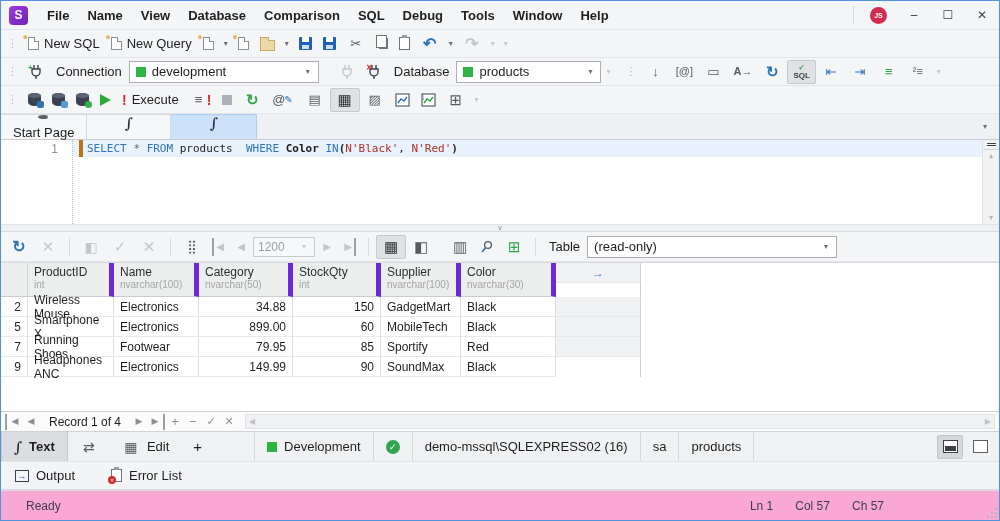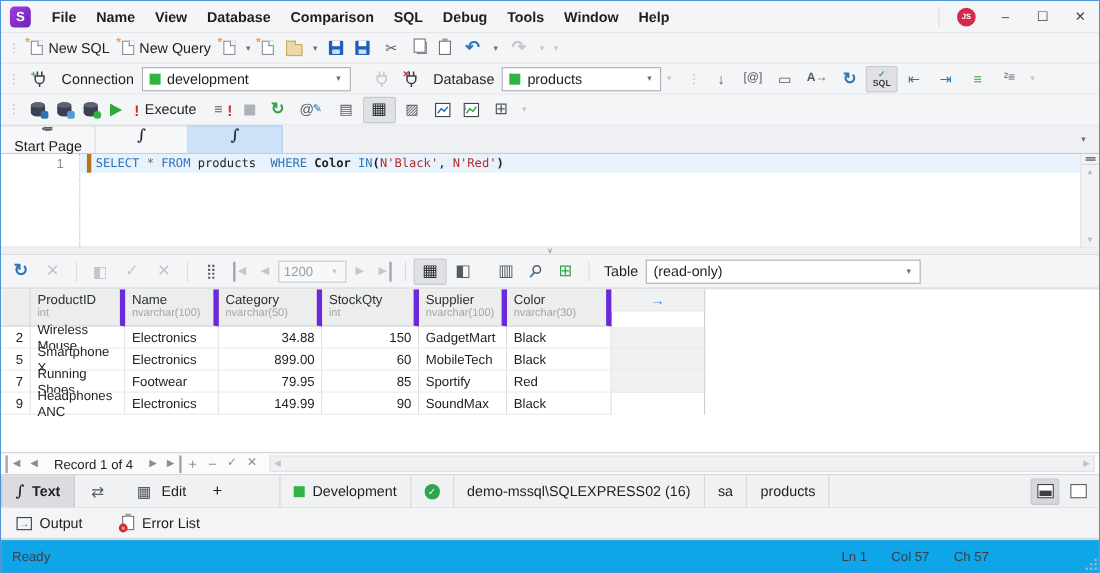--- a/index.html
+++ b/index.html
@@ -119,21 +119,21 @@
   .srow-iconbtn { width:26px; height:24px; display:flex; align-items:center; justify-content:center; border-radius:2px; }
   .srow-iconbtn.active { background:#d5d7da; border:1px solid #c2c5ca; }
 
   
   .panel-tabs { height:28px; background:#f3f4f6; border-bottom:1px solid #d8dadd; display:flex; align-items:center; padding:0 14px; gap:36px; flex:none; }
   .ptab { display:flex; align-items:center; gap:7px; font-size:13px; }
   .out-icon { width:14px; height:12px; border:1px solid #3c4046; display:inline-flex; align-items:center; justify-content:center; font-size:9px; color:#1f5fb8; font-weight:bold; }
   .err-badge { position:absolute; left:-4px; bottom:-3px; width:8px; height:8px; border-radius:50%; background:#d02b2b; color:#fff; font-size:5px; display:flex; align-items:center; justify-content:center; }
 
   
-  .statusbar { height:30px; background:#0ea5e9; border-top:1px solid #d8dadd; display:flex; align-items:center; padding:0 10px; font-size:12px; color:#3c3f44; flex:none; position:relative; }
+  .statusbar { height:30px; background:#f9a8d4; border-top:1px solid #d8dadd; display:flex; align-items:center; padding:0 25px; font-size:12px; color:#3c3f44; flex:none; position:relative; }
   .sb-right { margin-left:auto; display:flex; gap:22px; margin-right:90px; }
   .sizegrip { position:absolute; right:2px; bottom:2px; width:10px; height:10px; }
   .sizegrip i { position:absolute; width:2px; height:2px; background:#b3b7bd; }
   .sizegrip i:nth-child(1){ right:0; bottom:0; } .sizegrip i:nth-child(2){ right:4px; bottom:0; } .sizegrip i:nth-child(3){ right:0; bottom:4px; }
   .sizegrip i:nth-child(4){ right:8px; bottom:0; } .sizegrip i:nth-child(5){ right:4px; bottom:4px; } .sizegrip i:nth-child(6){ right:0; bottom:8px; }
 </style>
 </head>
 <body>
 
 <div class="window">

